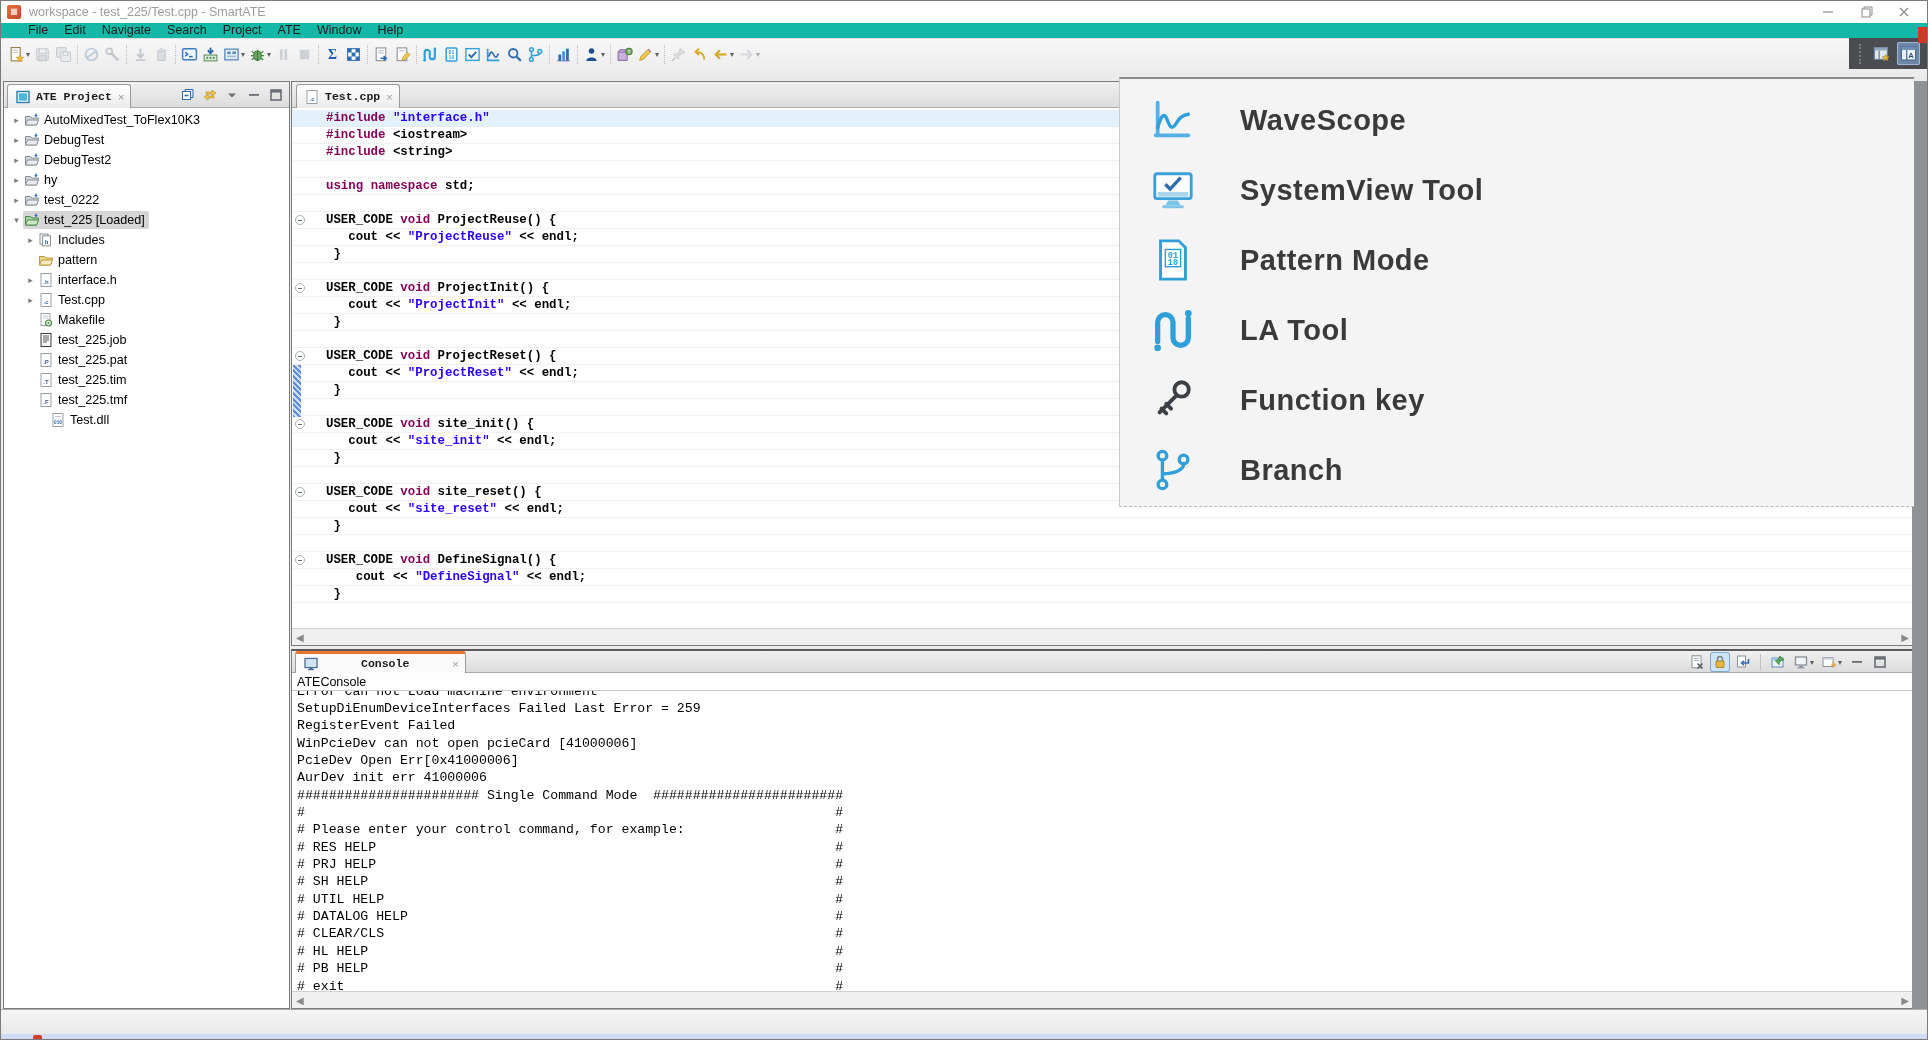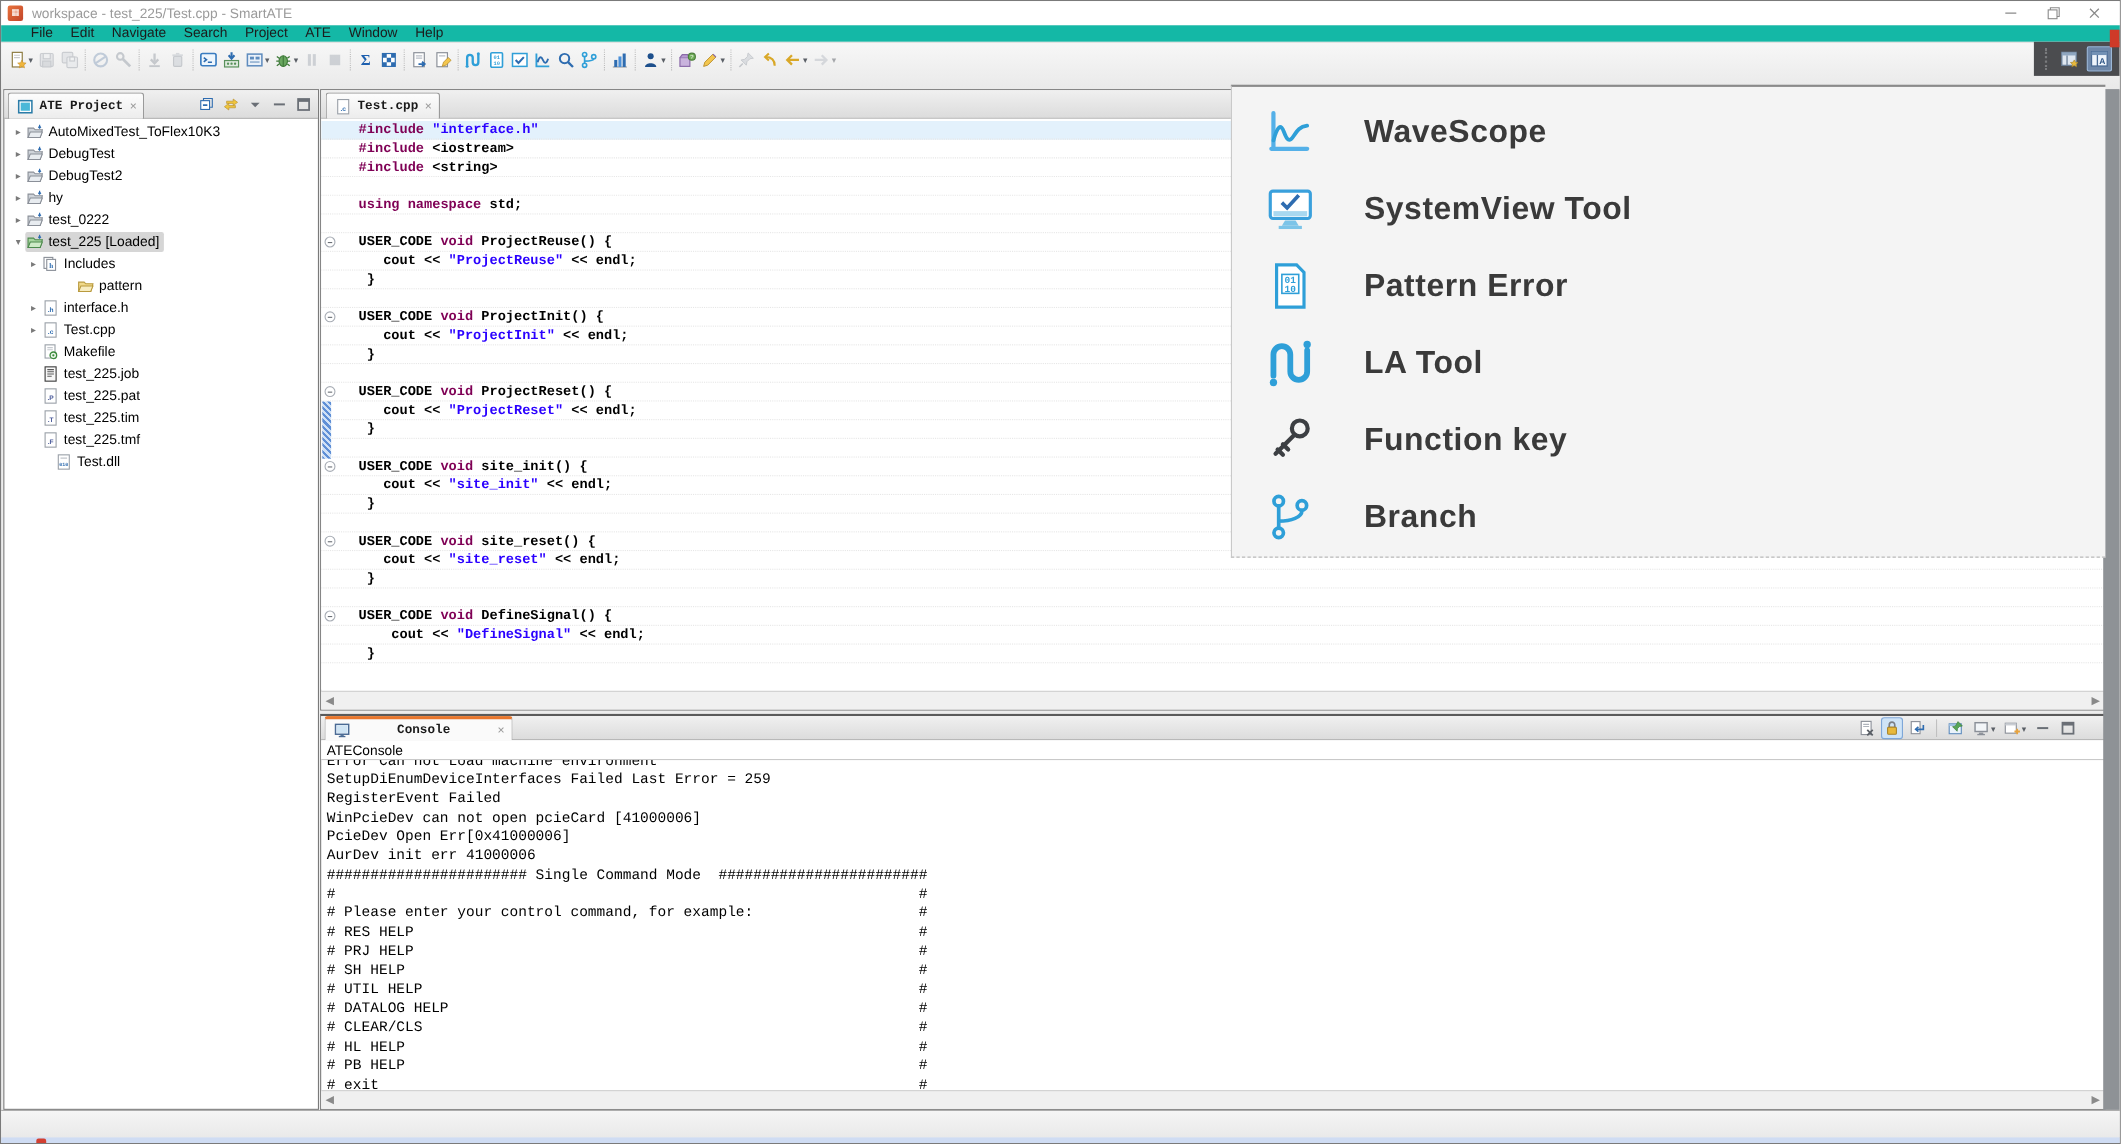--- a/index.html
+++ b/index.html
@@ -516,21 +516,21 @@
           <span class="tree-arrow">▸</span>
           <span class="tree-core">
             <span style="width:16px;height:16px;display:block"><svg viewBox="0 0 16 16" xmlns="http://www.w3.org/2000/svg">
                 <rect x="2" y="2" width="8" height="10" fill="#fff" stroke="#8a8f98"></rect>
                 <rect x="4.5" y="3.8" width="8" height="10" fill="#fff" stroke="#8a8f98"></rect>
                 <text x="8.5" y="11.8" text-anchor="middle" font-size="6.5" font-weight="bold" fill="#2e6cb0" font-family="Liberation Serif, serif">h</text>
               </svg></span>
             <span>Includes</span>
           </span>
         </div>
-        <div class="tree-row" style="padding-left: 20px; margin-left: 32px;">
+        <div class="tree-row" style="padding-left: 20px;">
           <span class="tree-arrow"></span>
           <span class="tree-core">
             <span style="width:16px;height:16px;display:block"><svg viewBox="0 0 16 16" xmlns="http://www.w3.org/2000/svg">
                 <path d="M1.5 13V4.5h5l1.5 1.5h6.5L12.5 13z" fill="#f0d98a" stroke="#b99a3e"></path>
                 <path d="M1.5 13l2-5h11l-2 5z" fill="#f7ecc0" stroke="#b99a3e"></path>
               </svg></span>
             <span>pattern</span>
           </span>
         </div>
         <div class="tree-row" style="padding-left: 20px;">
@@ -693,21 +693,21 @@
           </svg></span>
         <span class="fly-label">SystemView Tool</span>
       </div>
       <div class="fly-item">
         <span class="fly-ico"><svg viewBox="0 0 48 48" xmlns="http://www.w3.org/2000/svg">
             <path d="M11 4h19l7 7v33H11z" fill="#fff" stroke="#2e9fd8" stroke-width="3"></path>
             <rect x="16" y="13" width="16" height="18" fill="none" stroke="#2e9fd8" stroke-width="1.5"></rect>
             <text x="24" y="21.5" text-anchor="middle" font-size="9" font-weight="bold" fill="#2e9fd8" font-family="Liberation Mono, monospace">01</text>
             <text x="24" y="29.5" text-anchor="middle" font-size="9" font-weight="bold" fill="#2e9fd8" font-family="Liberation Mono, monospace">10</text>
           </svg></span>
-        <span class="fly-label">Pattern Error</span>
+        <span class="fly-label">Pattern Mode</span>
       </div>
       <div class="fly-item">
         <span class="fly-ico"><svg viewBox="0 0 48 48" xmlns="http://www.w3.org/2000/svg">
             <path d="M8 36V16a8 8 0 0116 0v16a8 8 0 0016 0V12" fill="none" stroke="#2e9fd8" stroke-width="5.5" stroke-linecap="round"></path>
             <circle cx="8" cy="42.5" r="3.5" fill="#2e9fd8"></circle>
             <circle cx="40" cy="6.5" r="3.5" fill="#2e9fd8"></circle>
           </svg></span>
         <span class="fly-label">LA Tool</span>
       </div>
       <div class="fly-item">

